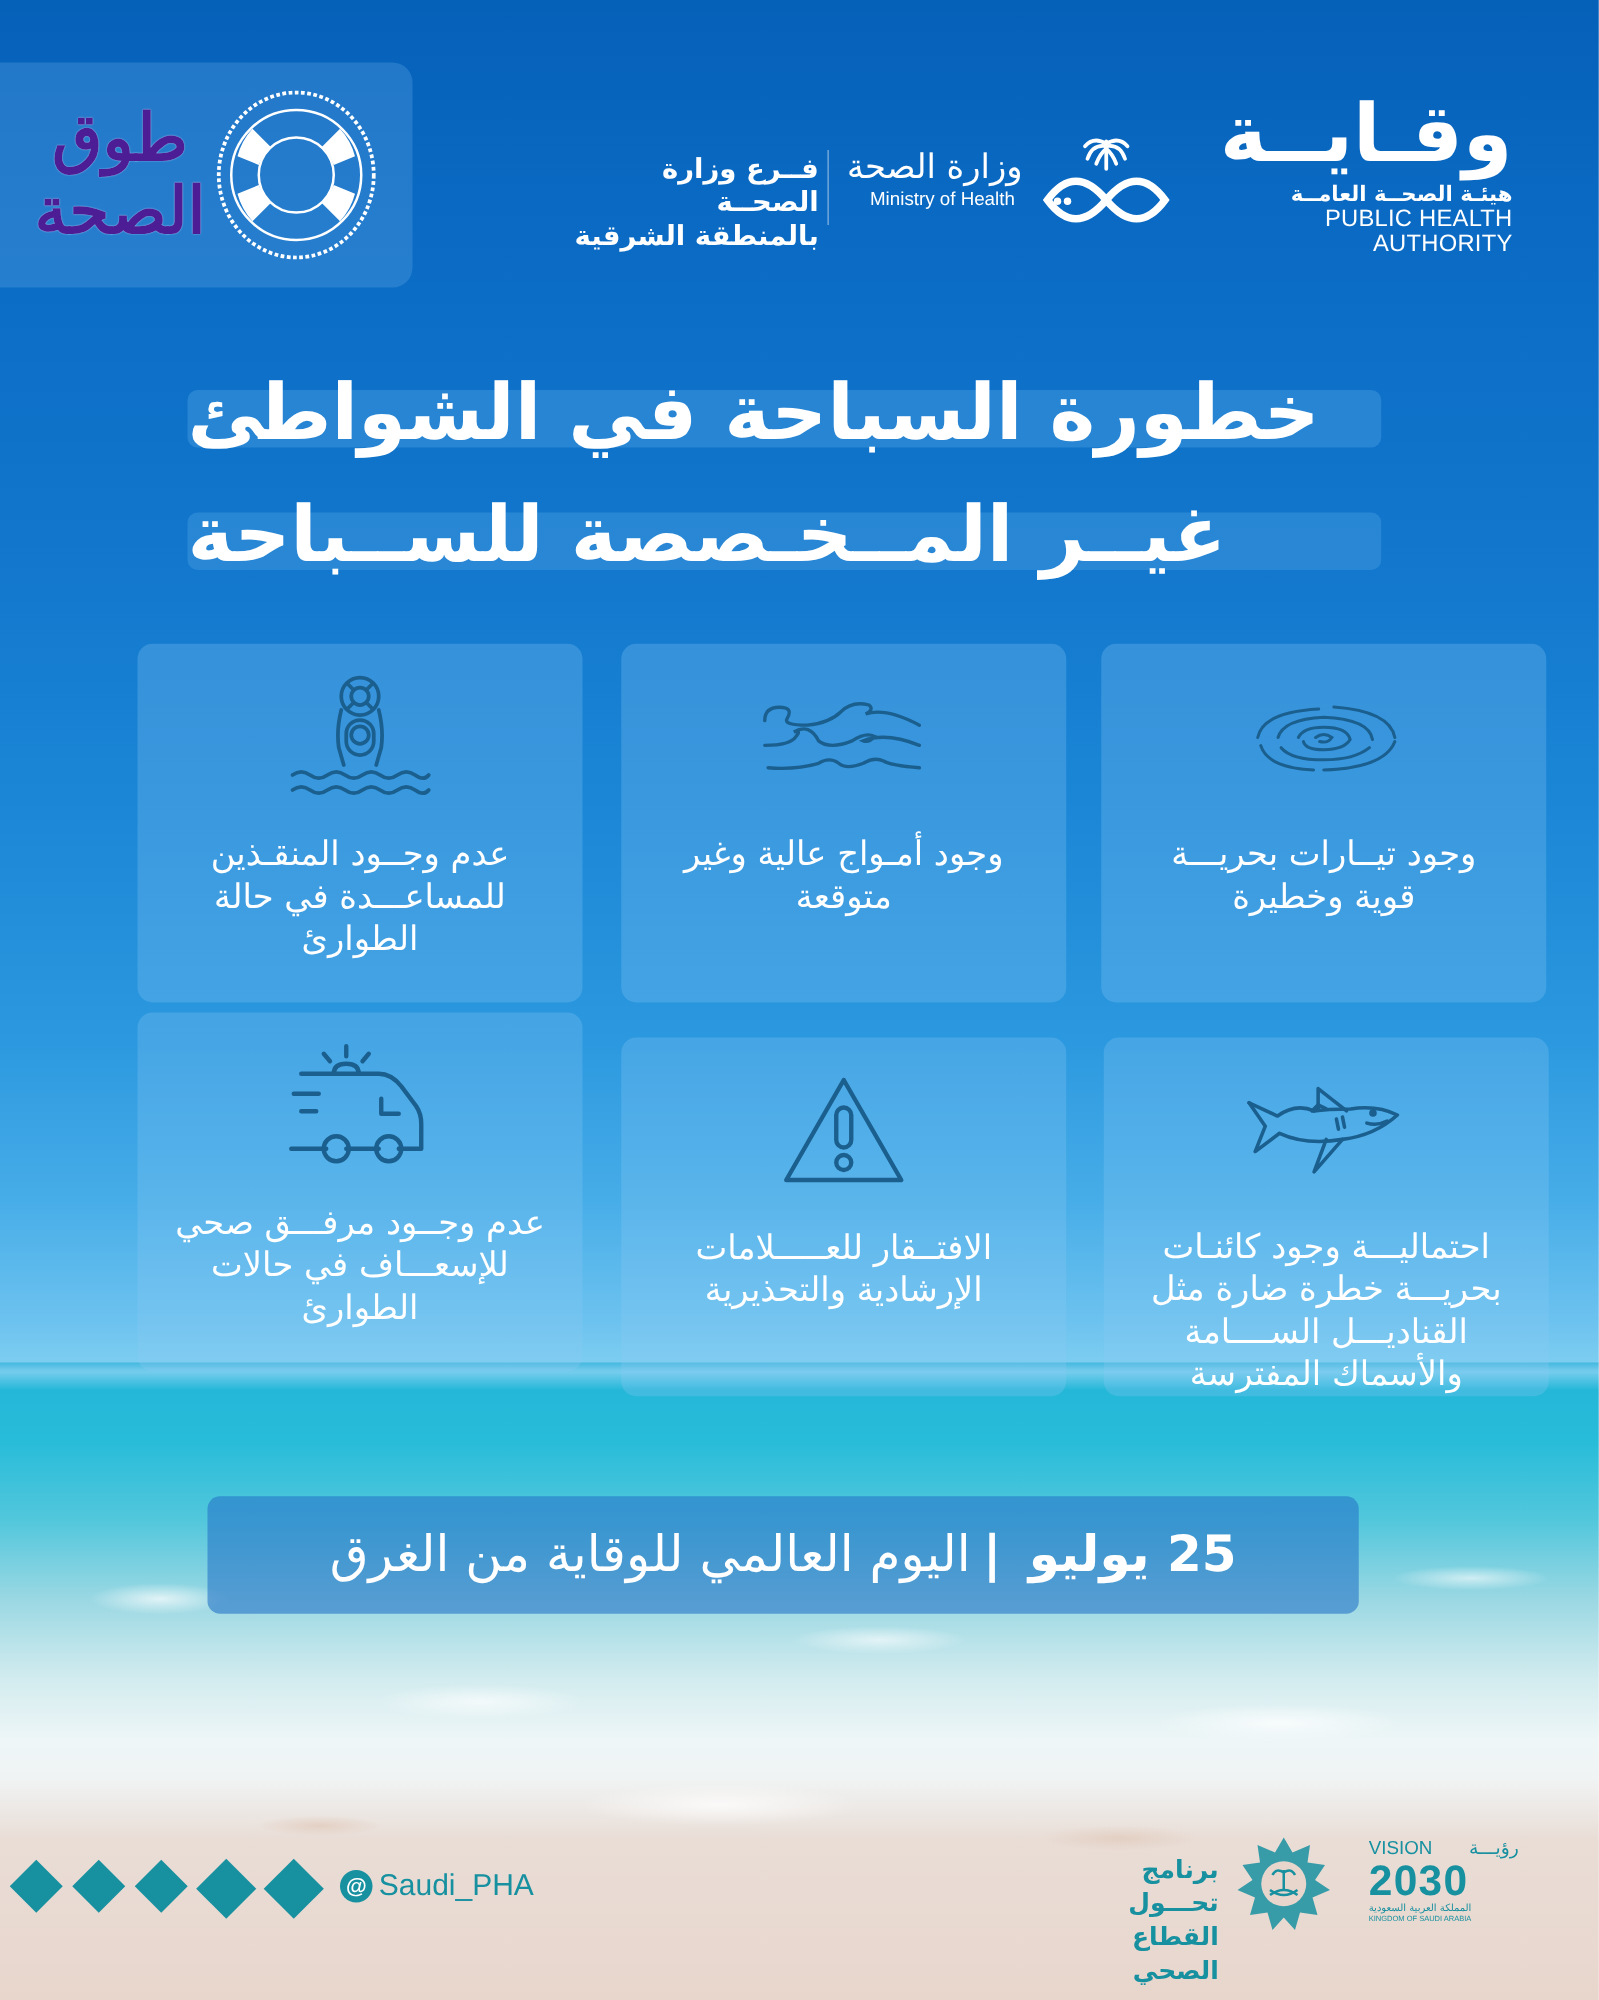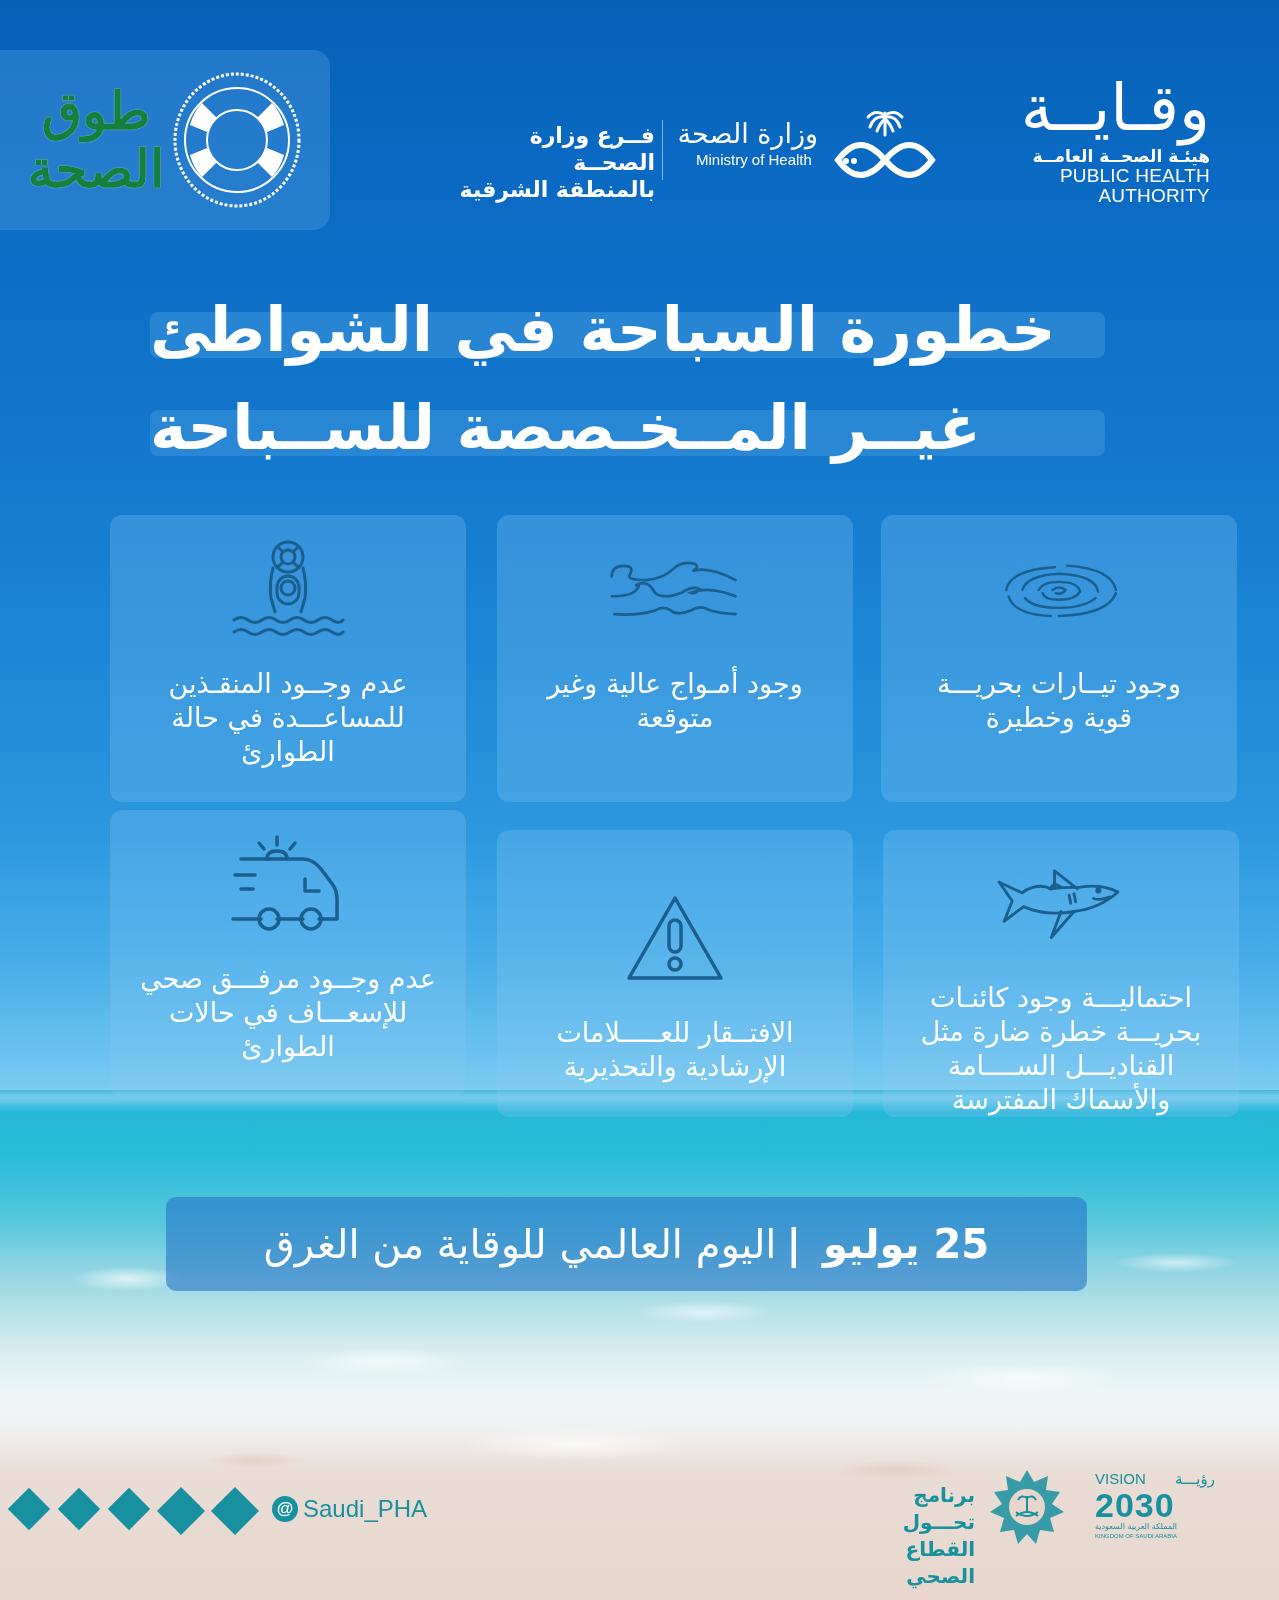--- a/index.html
+++ b/index.html
@@ -49,40 +49,40 @@
     
     .campaign-logo {
       position: absolute; left: 0; top: 50px; width: 330px; height: 180px;
       background: rgba(90,160,225,0.35);
       border-radius: 0 16px 16px 0;
       display: flex; align-items: center; justify-content: center; gap: 8px;
     }
     .campaign-logo .rope-text {
       font-family: "DejaVu Serif", serif;
       font-size: 52px; line-height: 58px; font-weight: bold;
-      color: #15803d; text-align: center;
+      color: #4c1d95; text-align: center;
       text-shadow: 0 0 1px #cfe6ff;
       letter-spacing: 1px;
       direction: rtl;
     }
 
     
     .moh-branch {
       position: absolute; left: 455px; top: 122px; width: 200px;
       text-align: right; direction: rtl;
       font-weight: bold; font-size: 22px; line-height: 27px;
     }
     .moh-divider { position: absolute; left: 662px; top: 120px; width: 1px; height: 60px; background: rgba(255,255,255,0.5); }
     .moh-name { position: absolute; left: 668px; top: 118px; width: 150px; text-align: left; }
     .moh-name .ar { font-size: 27px; line-height: 32px; direction: rtl; text-align: right; font-weight: normal; }
     .moh-name .en { font-size: 15px; line-height: 20px; font-family: "Liberation Sans", sans-serif; margin-left: 28px; }
     .moh-emblem { position: absolute; left: 830px; top: 105px; width: 110px; height: 80px; }
 
     .pha-logo { position: absolute; left: 985px; top: 70px; width: 225px; text-align: right; }
-    .pha-logo .big { font-size: 64px; line-height: 76px; font-weight: normal; direction: rtl; letter-spacing: 2px; }
+    .pha-logo .big { font-size: 64px; line-height: 76px; font-weight: bold; direction: rtl; letter-spacing: 2px; }
     .pha-logo .ar-sub { font-size: 17px; line-height: 20px; font-weight: bold; direction: rtl; }
     .pha-logo .en-sub { font-family: "Liberation Sans", sans-serif; font-weight: normal; font-size: 19px; line-height: 20px; letter-spacing: 0.2px; }
 
     
     .title-wrap { position: absolute; left: 150px; top: 290px; width: 955px; }
     .title-line {
       position: relative; display: flex; align-items: center;
       height: 80px; margin-bottom: 18px;
     }
     .title-line .band {
@@ -256,21 +256,21 @@
         <path d="M90,38 L92,48 M96,36 L98,46"></path>
         <path d="M120,42 Q130,45 140,40"></path>
         <circle cx="126" cy="32" r="2" fill="#1a5f8e"></circle>
         <path d="M66,30 L72,24 L80,28"></path>
       </g>
     </svg>
   </div>
   <div class="label">احتماليـــة وجود كائنـات بحريـــة خطرة ضارة مثل القناديـــل الســــامة والأسماك المفترسة</div>
 </div>
 
-<div class="card" style="left:449px; top:830px; height:287px;justify-content:center;">
+<div class="card" style="left:449px; top:830px; height:287px;">
   <div class="icon">
     <svg width="100" height="90" viewBox="0 0 100 90">
       <g fill="none" stroke="#1a5f8e" stroke-width="3.5" stroke-linejoin="round" stroke-linecap="round">
         <path d="M50,4 L96,84 L4,84 Z"></path>
         <rect x="44" y="26" width="12" height="32" rx="6"></rect>
         <circle cx="50" cy="70" r="6"></circle>
       </g>
     </svg>
   </div>
   <div class="label">الافتــقار للعـــــلامات الإرشادية والتحذيرية</div>

